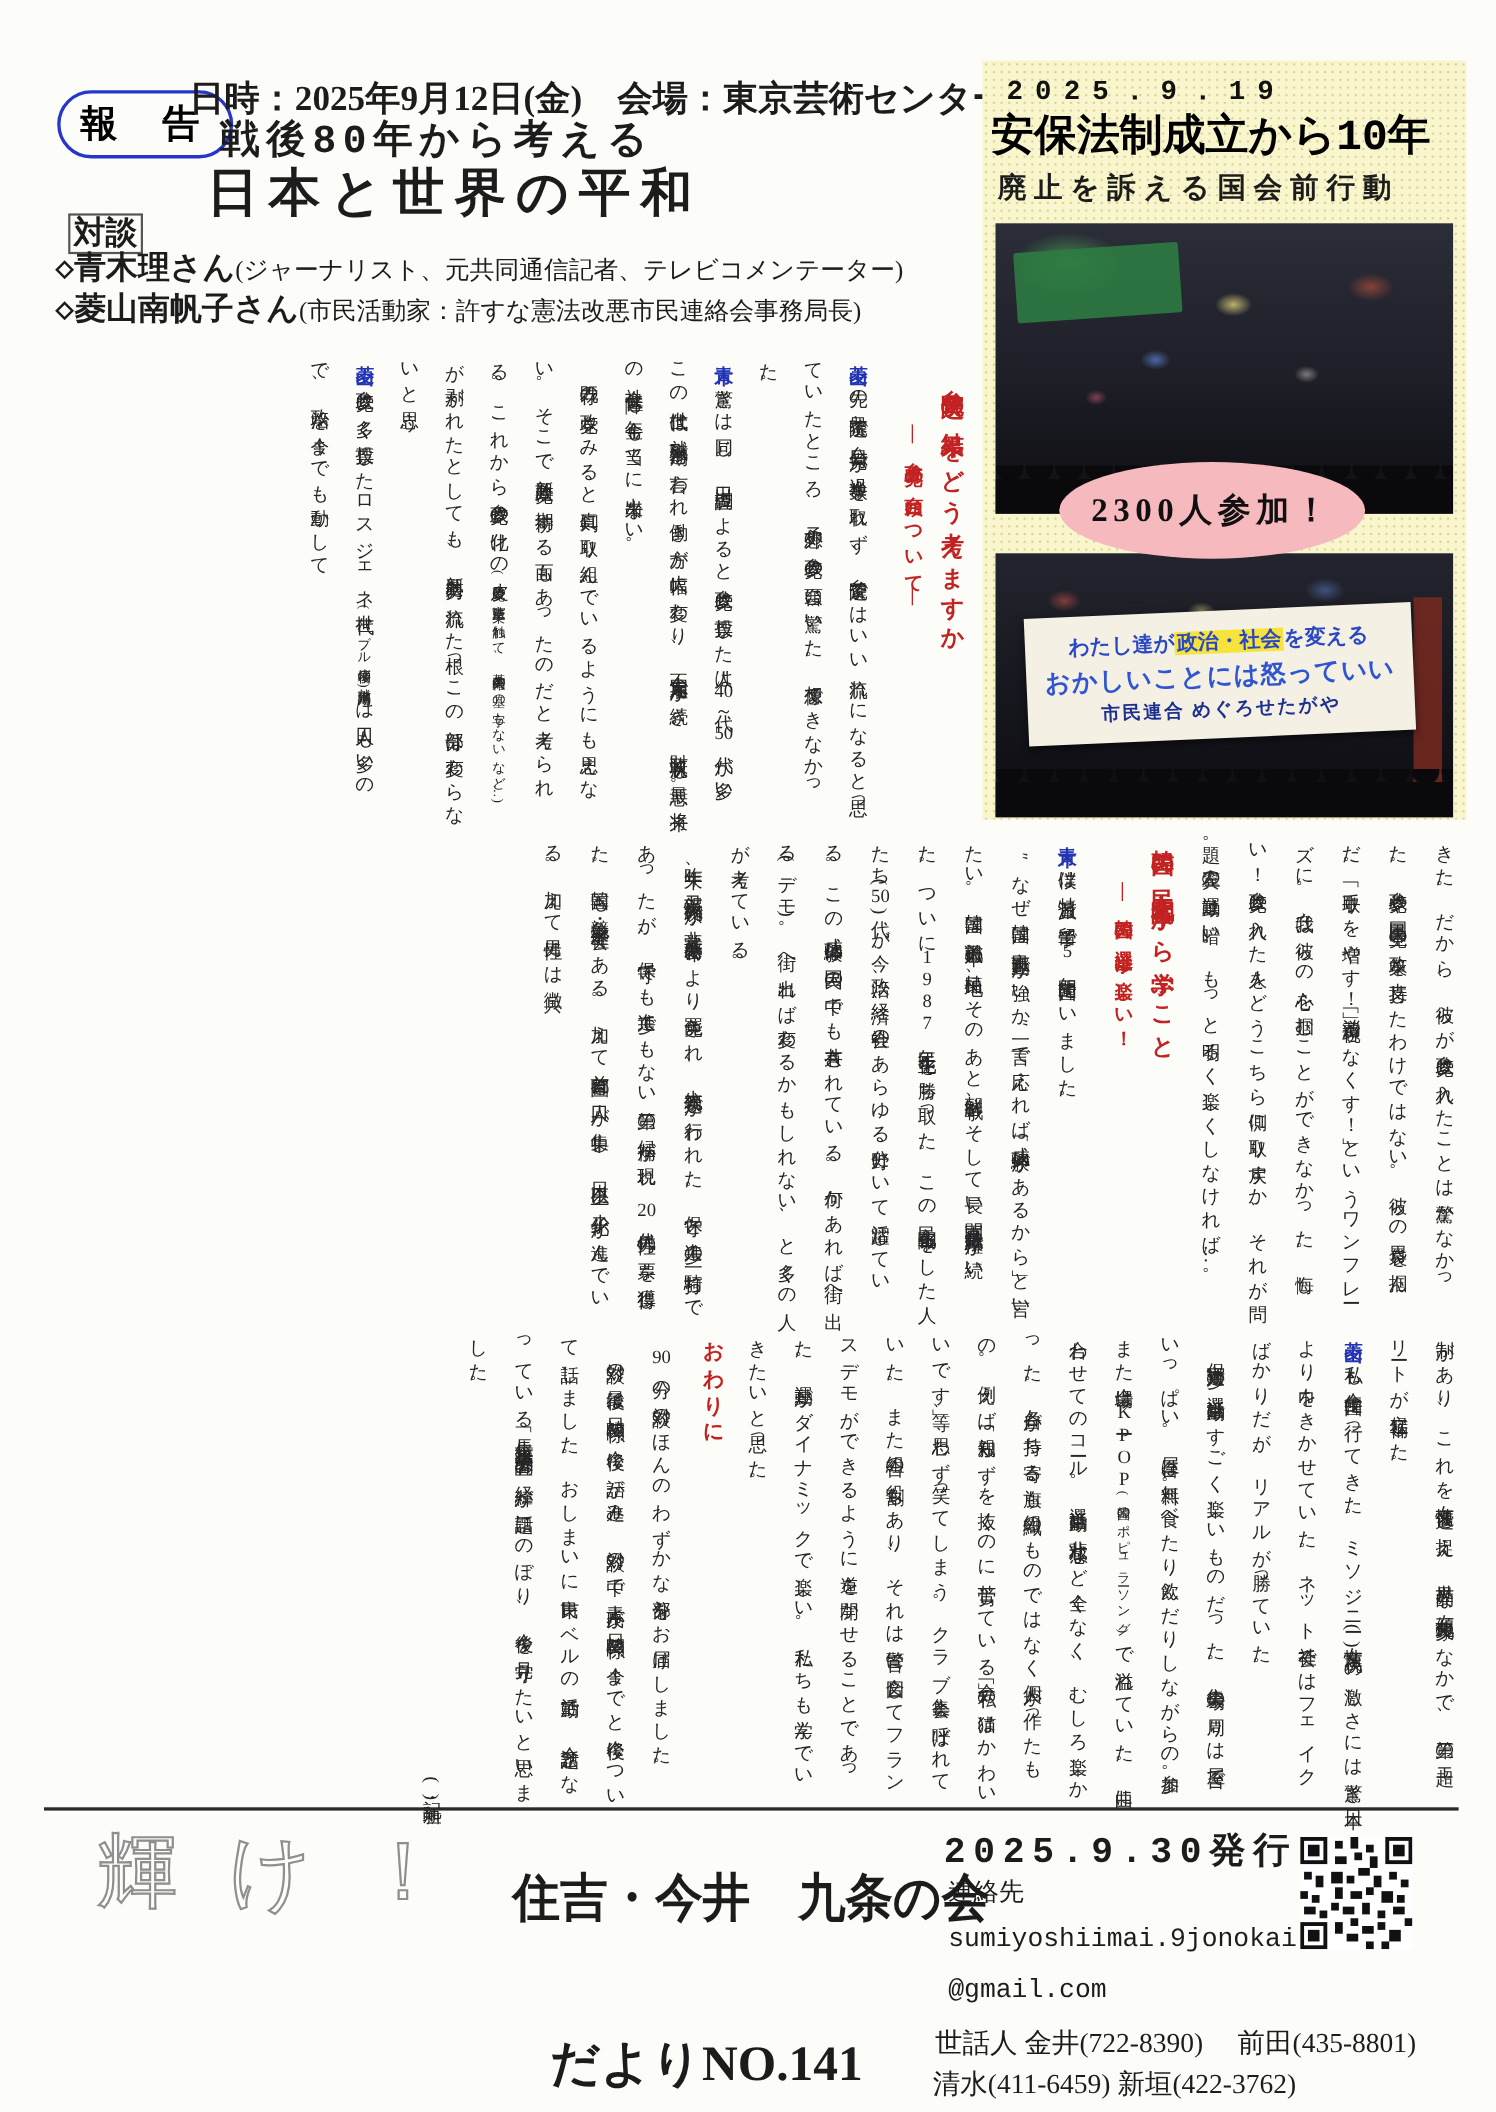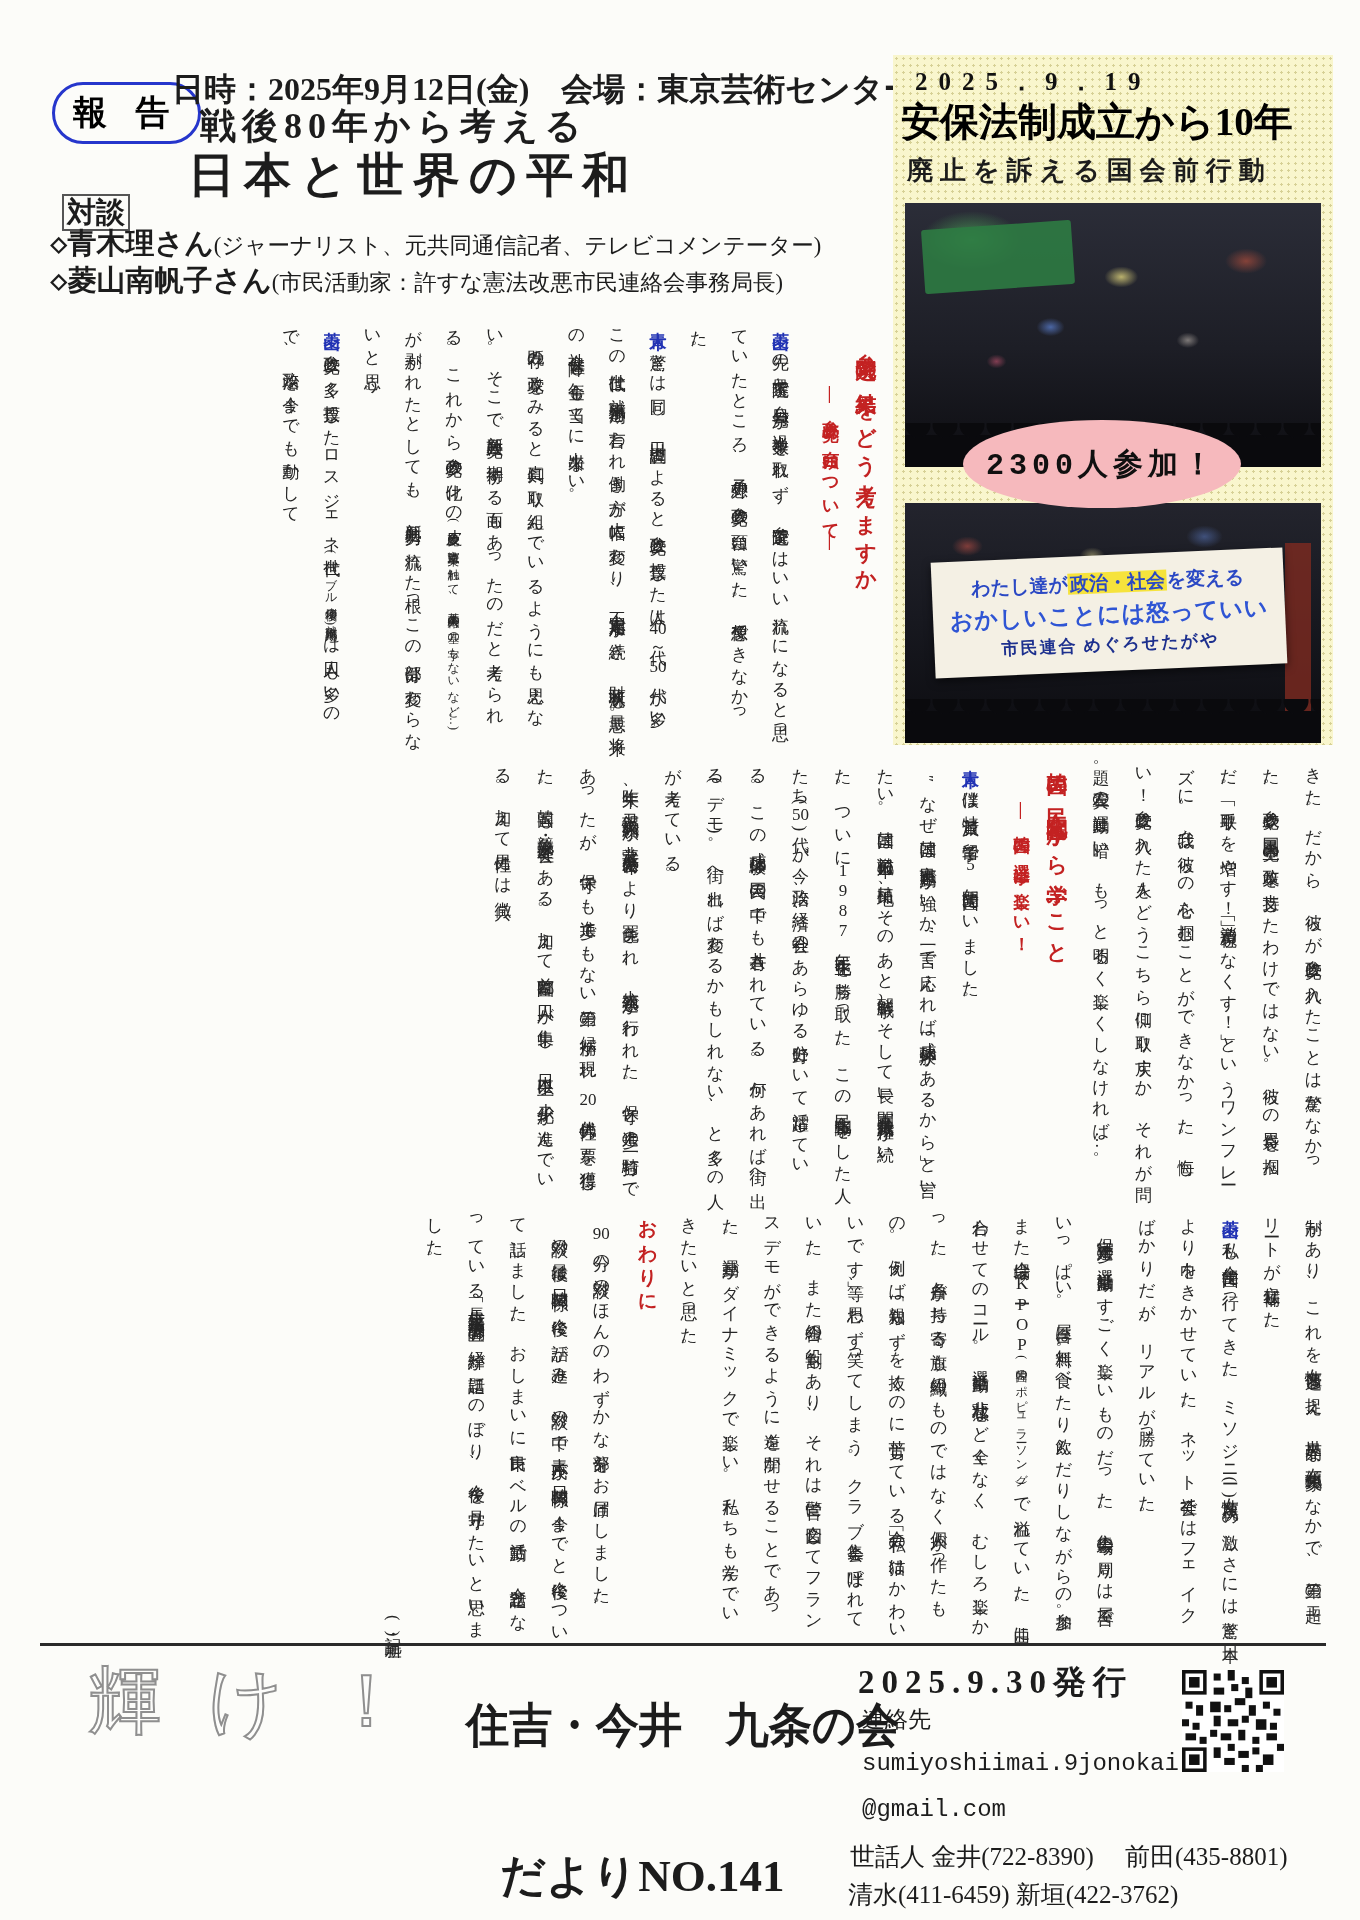--- a/index.html
+++ b/index.html
@@ -1,18 +1,18 @@
 <!DOCTYPE html>
 <html><head>
 <meta charset="utf-8">
 <style>
   html,body{margin:0;padding:0;background:#888;}
   .page{position:relative;width:1360px;height:1920px;background:#fcfcf9;overflow:hidden;
         font-family:"Liberation Serif","DejaVu Serif",serif;color:#1c1c1c;margin:0 auto;}
-  .gothic{font-family:Liberation Serif, serif;}
+  .gothic{font-family:Liberation Mono, monospace;}
 
   
   .report-badge{position:absolute;left:52px;top:82px;border:3px solid #2636cc;border-radius:32px;
         padding:5px 18px;font-size:34px;font-weight:bold;letter-spacing:10px;color:#000;}
   .date-venue{position:absolute;left:172px;top:68px;font-size:32px;font-weight:700;white-space:nowrap;}
   .title1{position:absolute;left:200px;top:102px;font-size:36px;font-weight:800;letter-spacing:6px;}
   .title2{position:absolute;left:188px;top:144px;font-size:47px;font-weight:800;letter-spacing:9px;}
   .format-label{position:absolute;left:62px;top:194px;font-size:29px;font-weight:bold;
         border:2px solid #555;padding:0 3px;line-height:1.15;}
   .speaker-line{position:absolute;left:50px;white-space:nowrap;}
@@ -54,21 +54,21 @@
   .p2-banner{position:absolute;left:28px;top:52px;width:352px;height:116px;background:#f4f0e4;
        transform:rotate(-2.5deg);box-shadow:0 3px 8px rgba(0,0,0,.55);
        display:flex;flex-direction:column;align-items:center;justify-content:center;gap:3px;}
   .p2-b1{font-size:19px;font-weight:bold;color:#2a48c4;white-space:nowrap;}
   .p2-b1 .hl{background:#f6e33c;padding:0 2px;}
   .p2-b2{font-size:23px;font-weight:bold;color:#2f55d4;letter-spacing:1px;white-space:nowrap;}
   .p2-b3{font-size:17px;font-weight:bold;color:#1d308e;letter-spacing:2px;white-space:nowrap;}
   .badge-2300{position:absolute;left:963px;top:420px;width:278px;height:88px;background:#f6b9bd;
        border-radius:50%;display:flex;align-items:center;justify-content:center;z-index:5;
        font-size:30px;font-weight:bold;letter-spacing:5px;color:#101010;
-       font-family:Liberation Mono, monospace;}
+       font-family:Liberation Serif, serif;}
 
   
   .vband{position:absolute;writing-mode:vertical-rl;font-size:17px;letter-spacing:2px;color:#262626;}
   #band1{left:52px;top:318px;width:836px;height:430px;line-height:2.4;}
   #band2{left:52px;top:756px;width:1282px;height:436px;line-height:2.5;}
   #band3{left:52px;top:1206px;width:1282px;height:432px;line-height:2.45;}
   .vband p{margin:0;}
   .spk{color:#2233b4;font-weight:bold;}
   .note{font-size:12px;letter-spacing:1px;}
   .tcy{text-combine-upright:all;}

